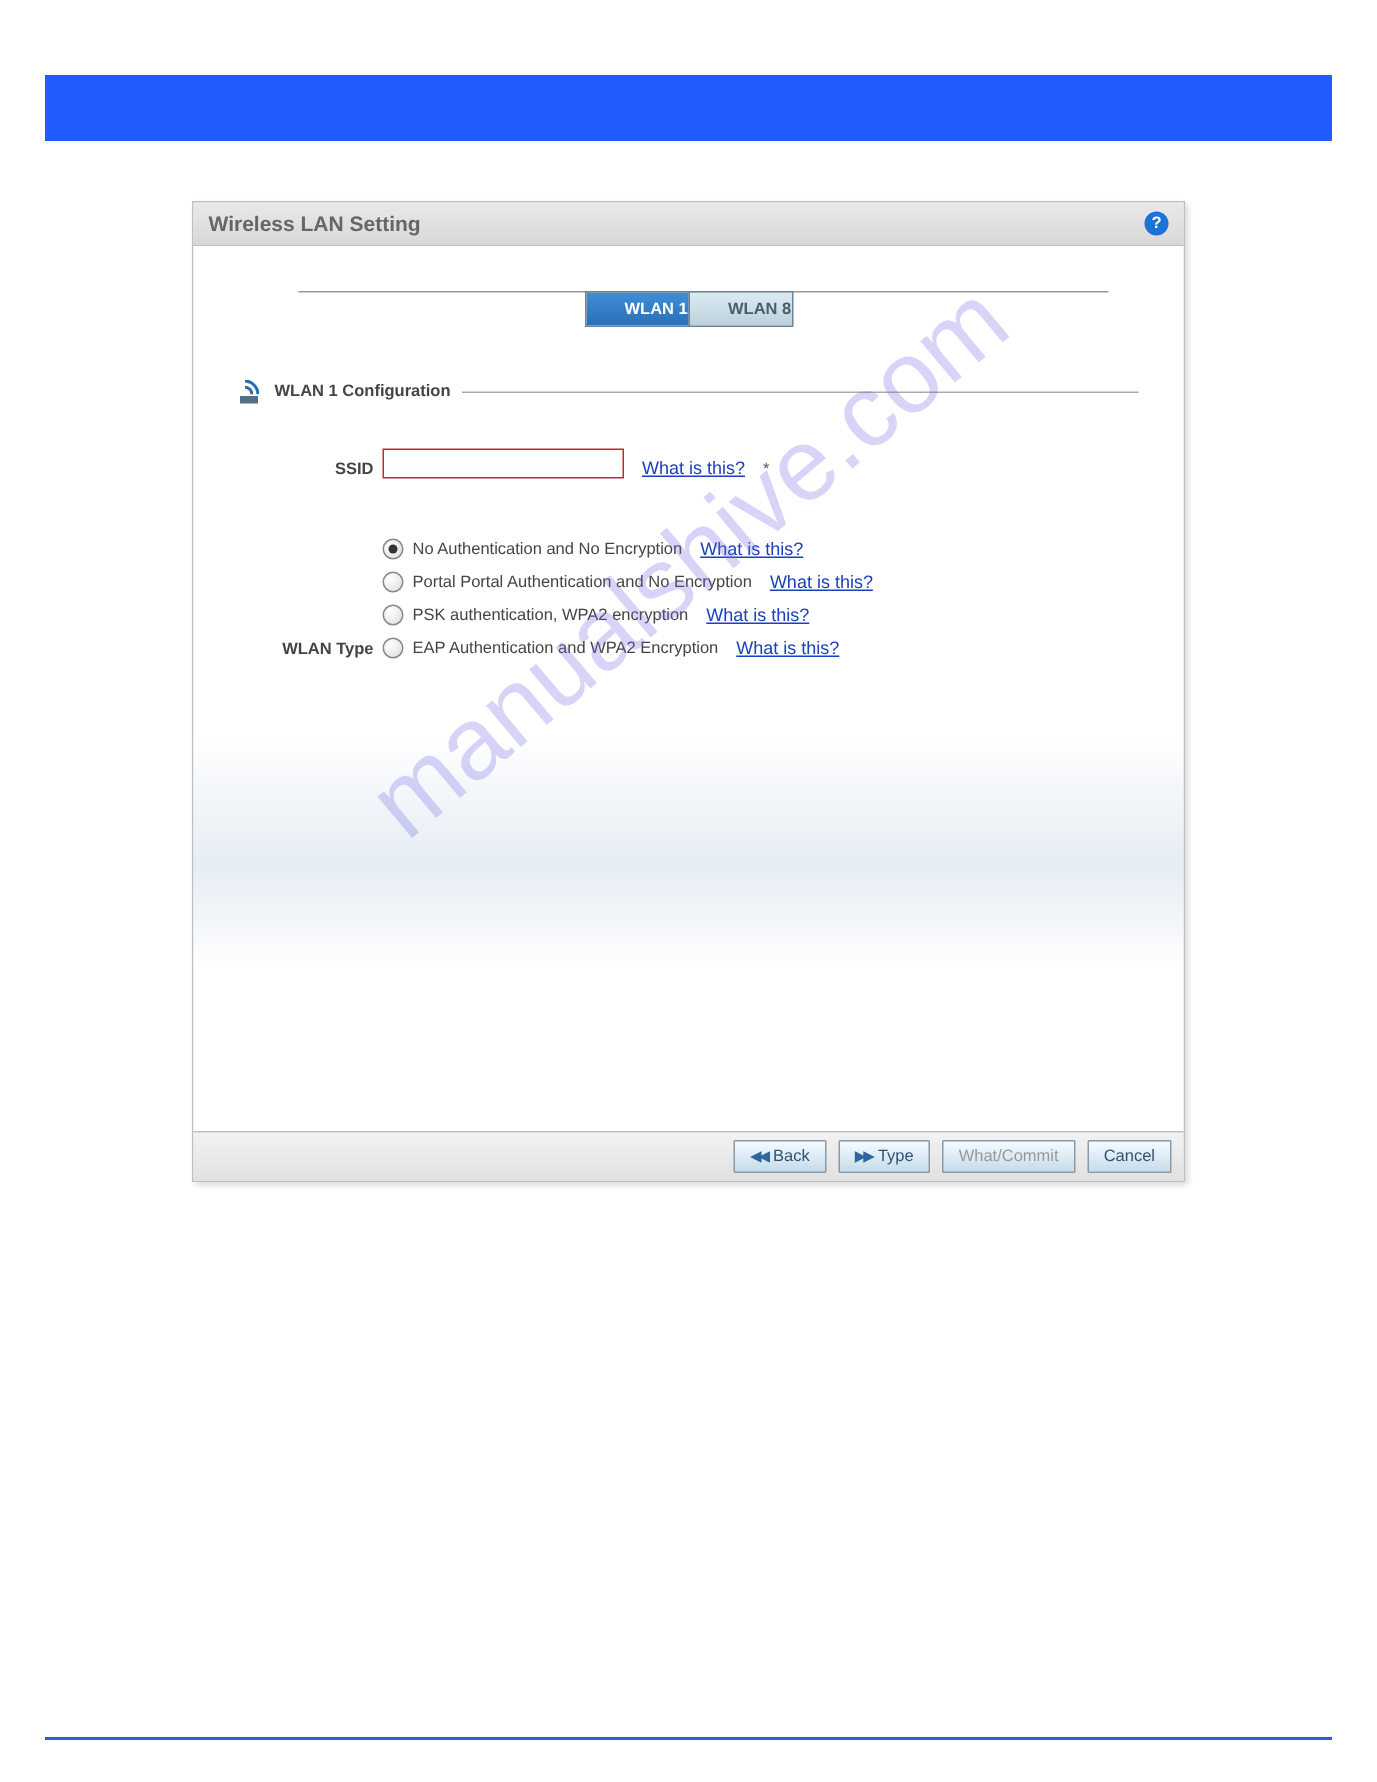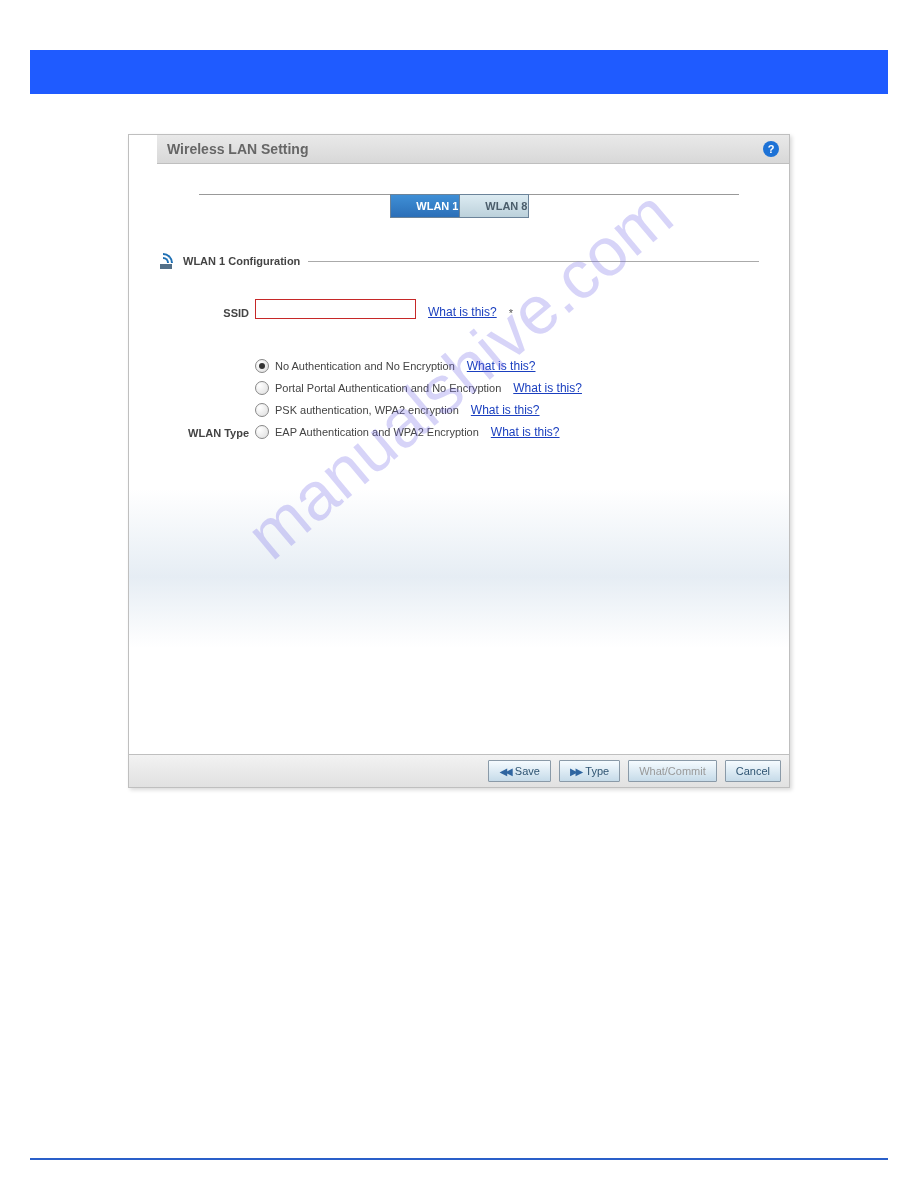--- a/index.html
+++ b/index.html
@@ -23,21 +23,20 @@
     background: #ffffff;
     position: relative;
   }
   .panel-header {
     background: linear-gradient(#e9e9e9, #d8d8d8);
     border-bottom: 1px solid #bfbfbf;
     padding: 6px 10px;
     display: flex;
     align-items: center;
     justify-content: space-between;
-    margin-left: 28px;
   }
   .panel-title {
     font-size: 14px;
     font-weight: bold;
     color: #666;
   }
   .help-icon {
     width: 16px;
     height: 16px;
     border-radius: 50%;
@@ -305,21 +304,21 @@
           </div>
 
         </div>
       </div>
 
     </div>
 
     <div class="panel-footer">
       <button class="btn">
         <span class="arrow">◀◀</span>
-        <span>Save</span>
+        <span>Back</span>
       </button>
       <button class="btn">
         <span class="arrow">▶▶</span>
         <span>Type</span>
       </button>
       <button class="btn disabled">
         <span>What/Commit</span>
       </button>
       <button class="btn">
         <span>Cancel</span>

